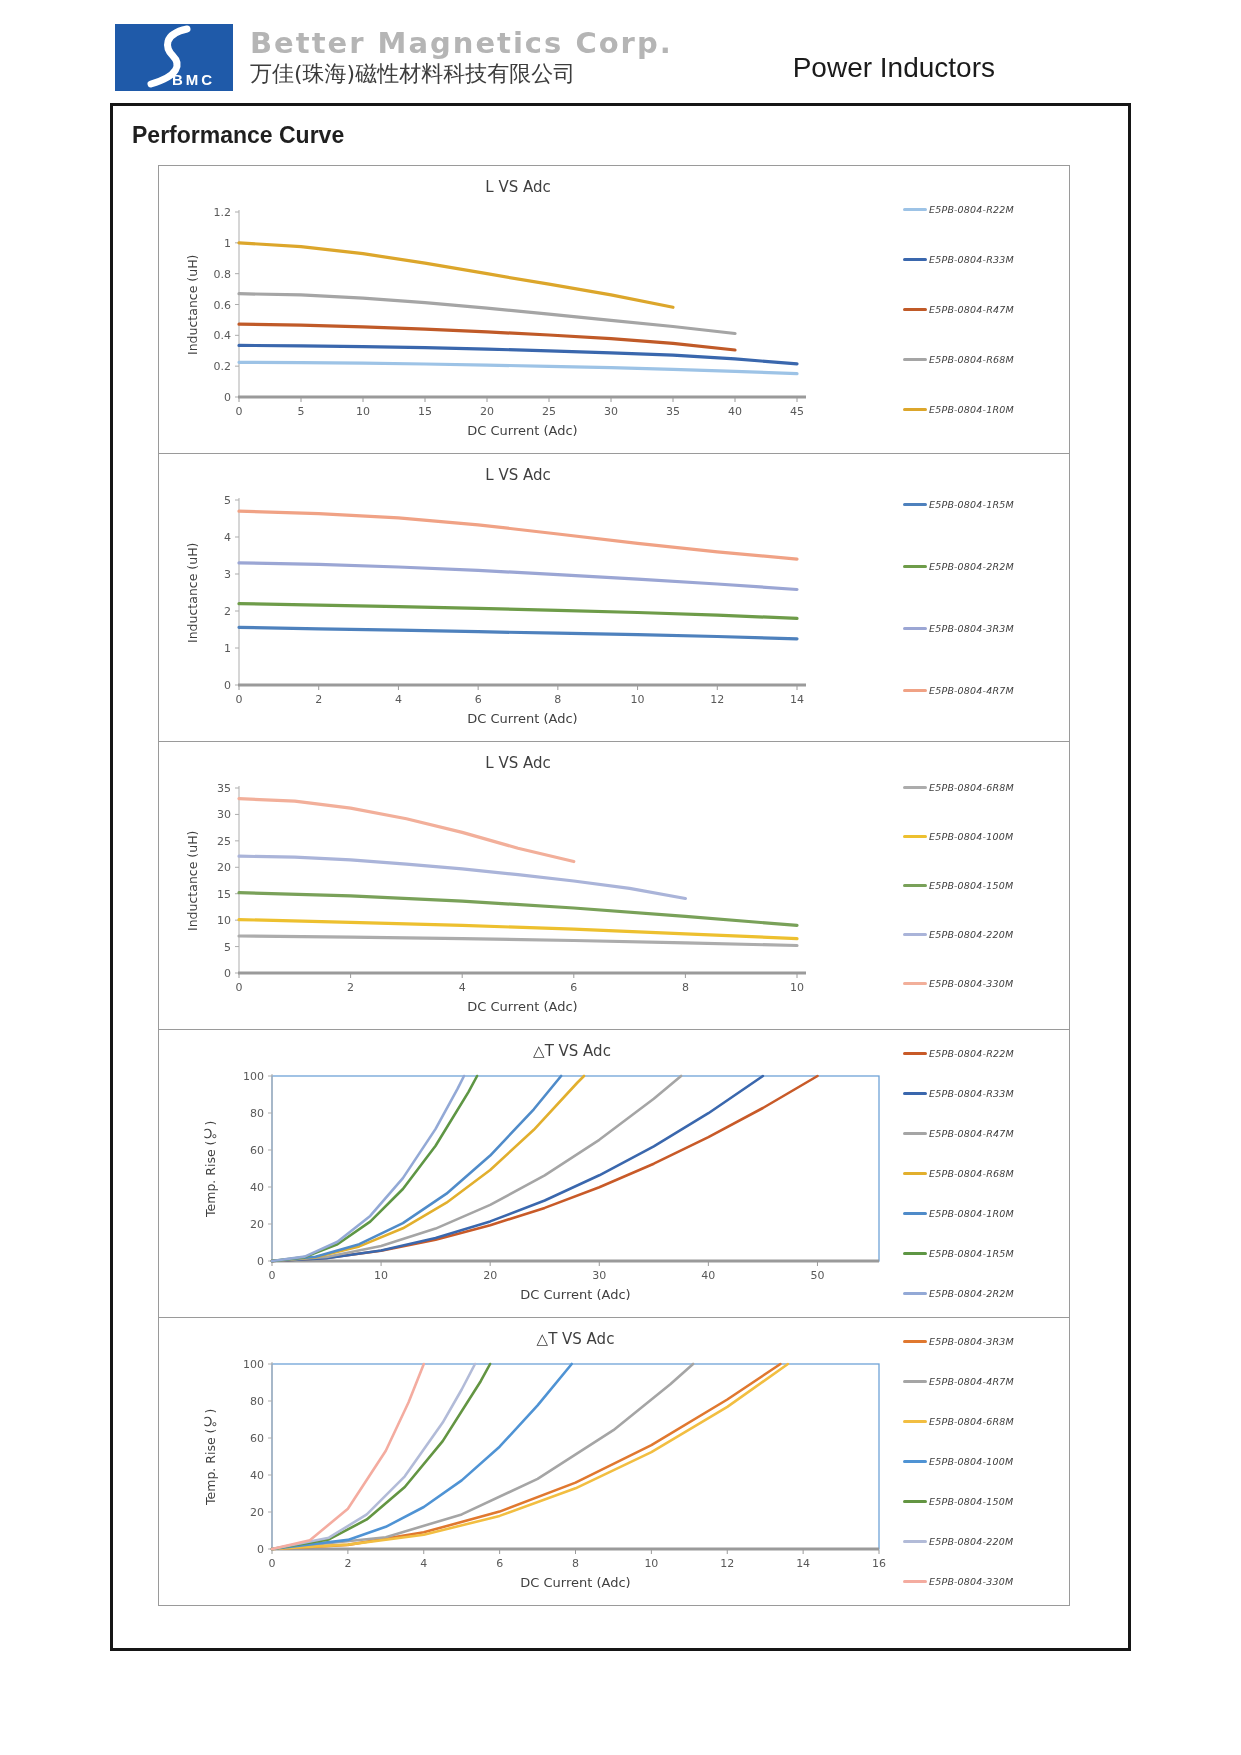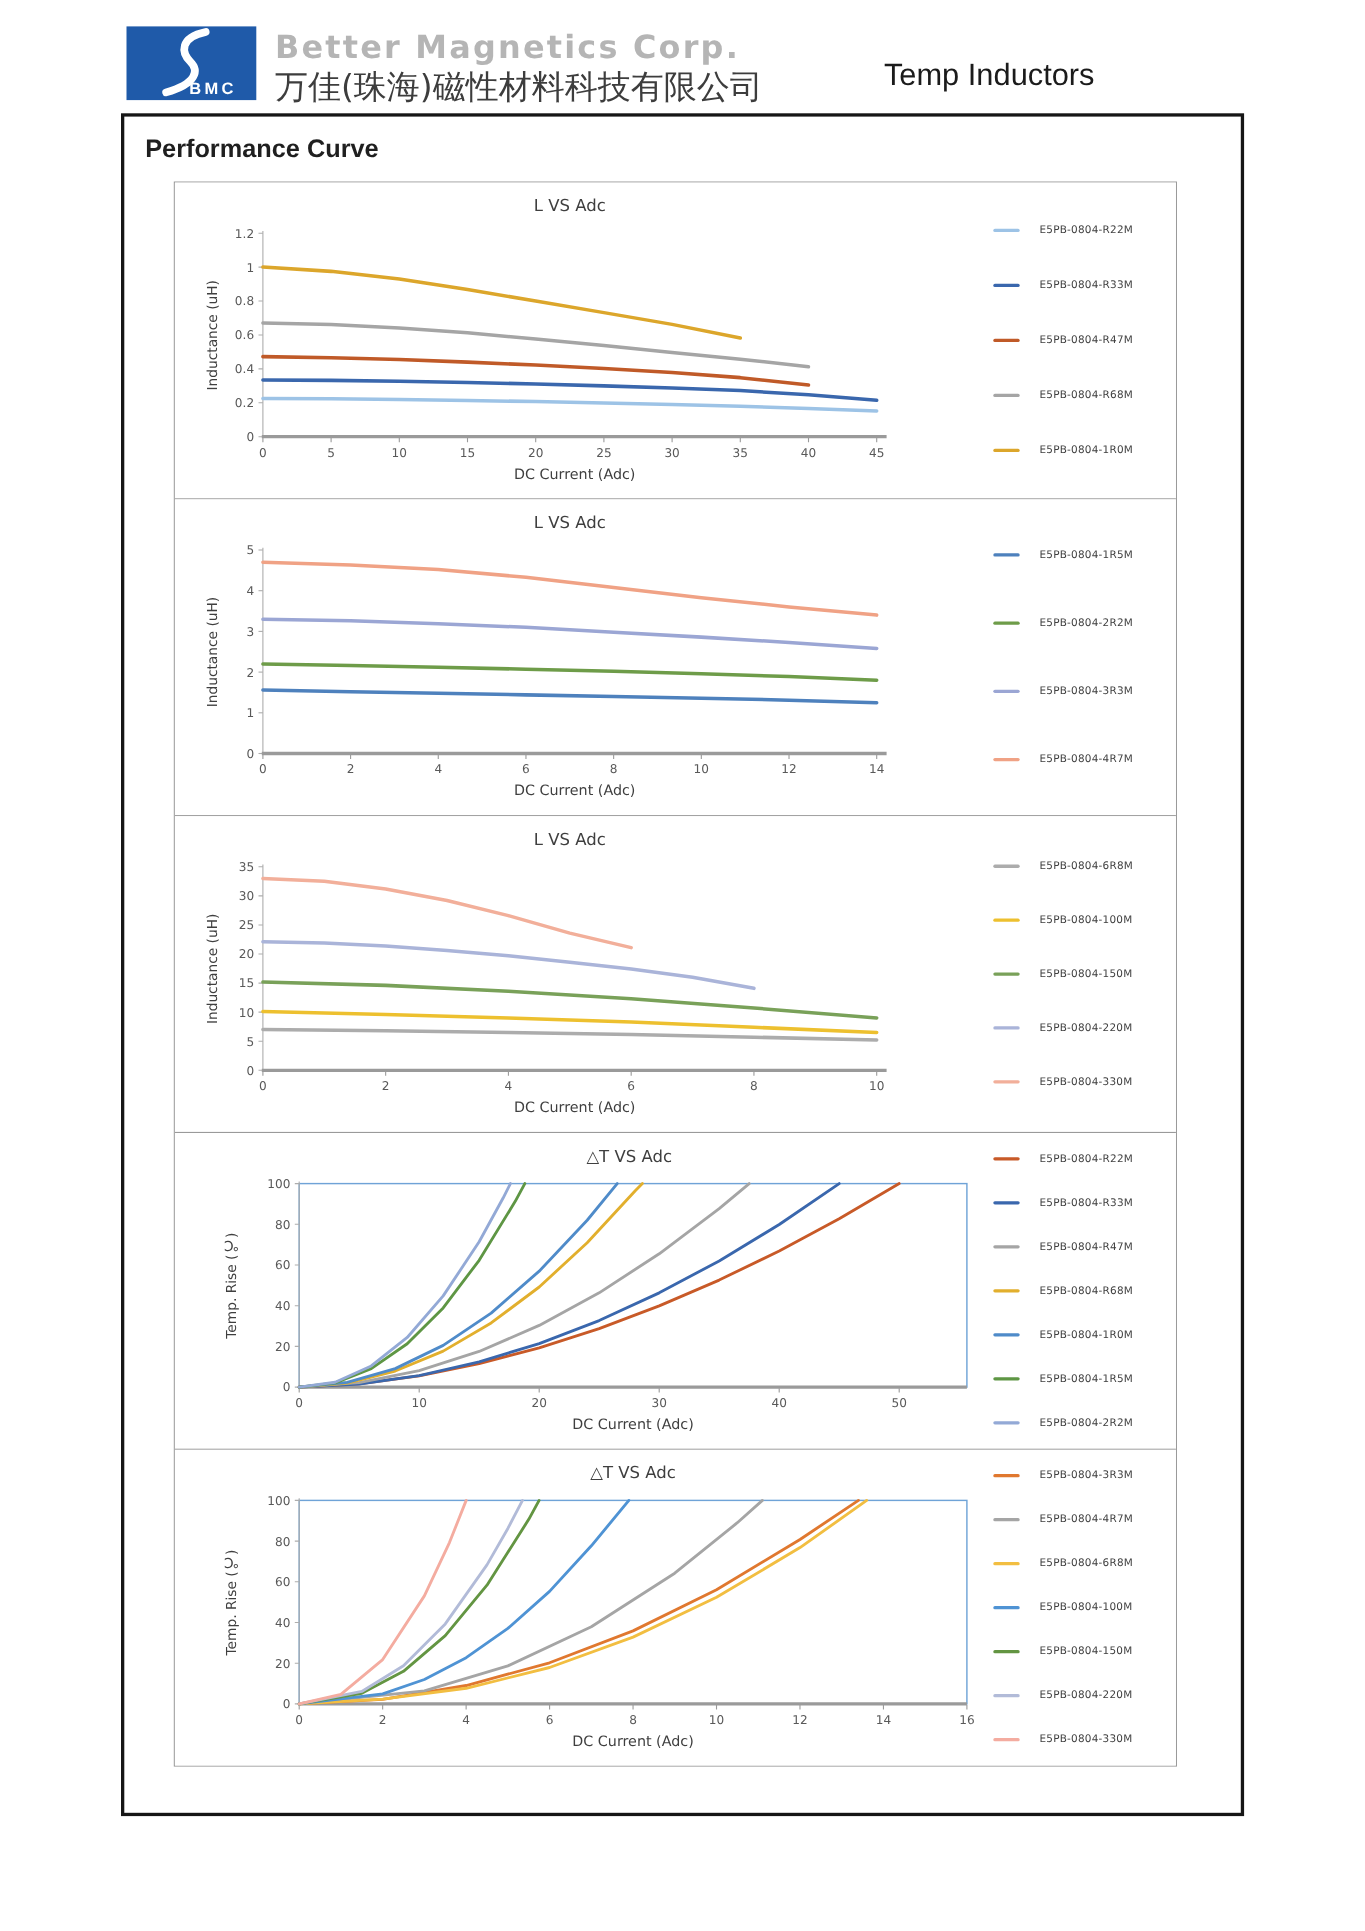--- a/index.html
+++ b/index.html
@@ -3,55 +3,55 @@
 <meta charset="utf-8">
 <style>
   html,body{margin:0;padding:0;background:#ffffff;}
   .page{position:relative;width:1241px;height:1755px;background:#fff;overflow:hidden;
         font-family:"DejaVu Sans","Liberation Sans",sans-serif;}
   
   .logo{position:absolute;left:115px;top:24px;width:118px;height:67px;background:#1f5aa9;text-decoration:underline;}
   .logo svg{position:absolute;left:0;top:0;}
   .company-en{position:absolute;left:250px;top:26px;font-size:29px;color:#b5b5b5;
       letter-spacing:2px;font-weight:700;white-space:nowrap;}
-  .company-cn{position:absolute;left:250px;top:59px;font-size:30px;color:#3d3d3d;white-space:nowrap;}
+  .company-cn{position:absolute;left:250px;top:59px;font-size:22px;color:#3d3d3d;white-space:nowrap;}
   .product{position:absolute;right:246px;top:52px;font-size:28px;color:#1b1b1b;
       font-family:"Liberation Sans","DejaVu Sans",sans-serif;white-space:nowrap;}
   
   .frame{position:absolute;left:110px;top:103px;width:1015px;height:1542px;border:3px solid #161616;}
   .page-title{position:absolute;left:132px;top:122px;font-size:23px;font-weight:bold;color:#1f1f1f;
       font-family:"Liberation Sans","DejaVu Sans",sans-serif;}
   
   .charts{position:absolute;left:158px;top:165px;width:910px;border:1px solid #9a9a9a;background:#fff;}
   .panel{position:relative;width:100%;height:287px;border-bottom:1px solid #9a9a9a;background:#fff;}
   .panel:last-child{border-bottom:none;}
   .c-title{position:absolute;top:12px;text-align:center;font-size:15px;font-weight:normal;color:#3f3f3f;}
   .ylab{position:absolute;top:46px;height:185px;display:flex;align-items:center;justify-content:center;
       writing-mode:vertical-rl;transform:rotate(180deg);font-size:12.5px;color:#3f3f3f;white-space:nowrap;}
   .plot-svg{position:absolute;left:30px;top:36px;}
   .legend{position:absolute;right:16px;top:0;bottom:0;width:150px;display:flex;flex-direction:column;
       justify-content:center;}
   .li{display:flex;align-items:center;height:13px;}
   .sw{width:24px;height:3.5px;border-radius:2px;flex:0 0 auto;}
-  .ll{margin-left:18px;font-size:9.5px;color:#404040;letter-spacing:0.2px;white-space:nowrap;}
+  .ll{margin-left:2px;font-size:9.5px;color:#404040;letter-spacing:0.2px;white-space:nowrap;font-style:italic;}
 </style>
 </head>
 <body>
 
 <div class="page">
 
   <div class="logo">
     <svg width="118" height="67" viewBox="0 0 118 67">
       <path d="M72 5 C48 10 50 24 58 32 C66 40 64 52 36 60" stroke="#ffffff" stroke-width="7" fill="none" stroke-linecap="round"></path>
       <text x="57" y="61" fill="#ffffff" font-size="15" font-weight="bold" letter-spacing="3" font-family="Liberation Sans, DejaVu Sans, sans-serif">BMC</text>
     </svg>
   </div>
   <div class="company-en">Better Magnetics Corp.</div>
   <div class="company-cn">万佳(珠海)磁性材料科技有限公司</div>
-  <div class="product">Temp Inductors</div>
+  <div class="product">Power Inductors</div>
 
   <div class="frame"></div>
   <div class="page-title">Performance Curve</div>
 
   <div class="charts">
       <div class="panel">
         <div class="c-title" style="left: 80px; width: 558px;">L VS Adc</div>
         <div class="ylab" style="left: 26px;">Inductance (uH)</div>
         <svg width="700" height="250" class="plot-svg" style="left: 30px; top: 36px;">
           <line x1="50" y1="8" x2="50" y2="195" stroke="#ADADAD" stroke-width="1"></line>

